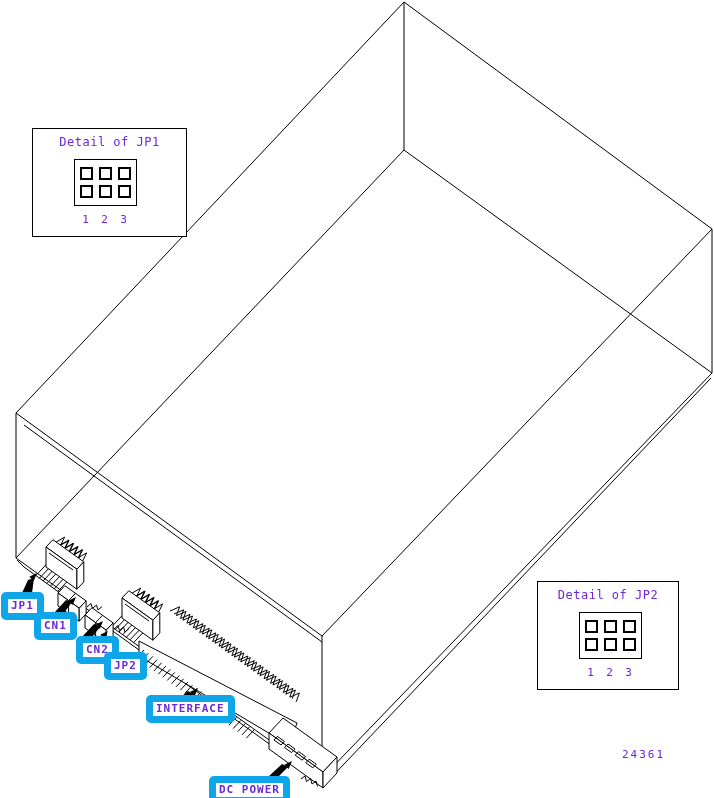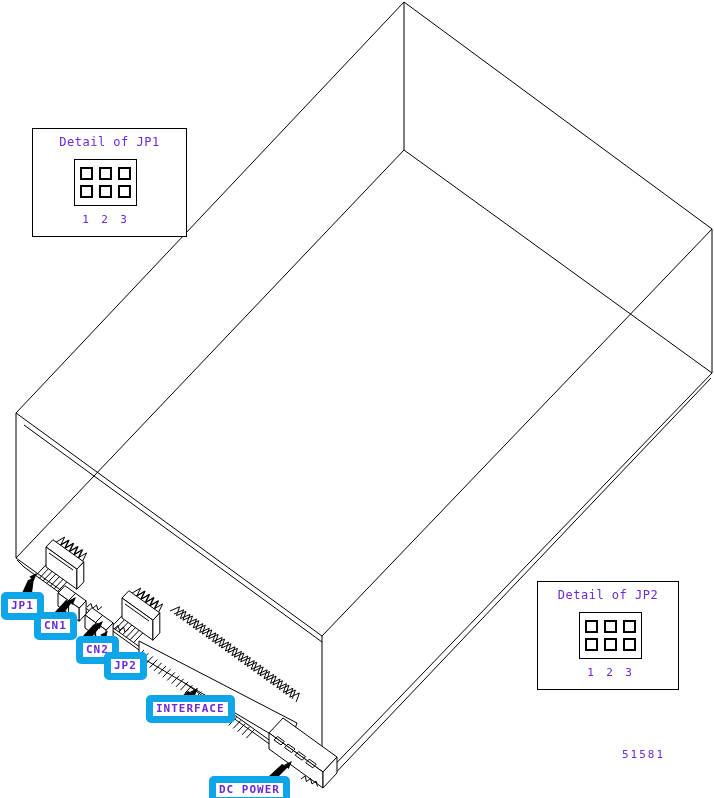--- a/index.html
+++ b/index.html
@@ -133,14 +133,14 @@
     </div>
   </div>
 
   <div class="callout" style="left:1px;top:592px;">JP1</div>
   <div class="callout" style="left:34px;top:612px;">CN1</div>
   <div class="callout" style="left:76px;top:636px;">CN2</div>
   <div class="callout" style="left:104px;top:652px;">JP2</div>
   <div class="callout" style="left:106px;top:695px;margin-left:40px;">INTERFACE</div>
   <div class="callout" style="left:209px;top:776px;">DC POWER</div>
 
-  <div class="fig-number">51581</div>
+  <div class="fig-number">24361</div>
 </div>
 
 </body></html>

